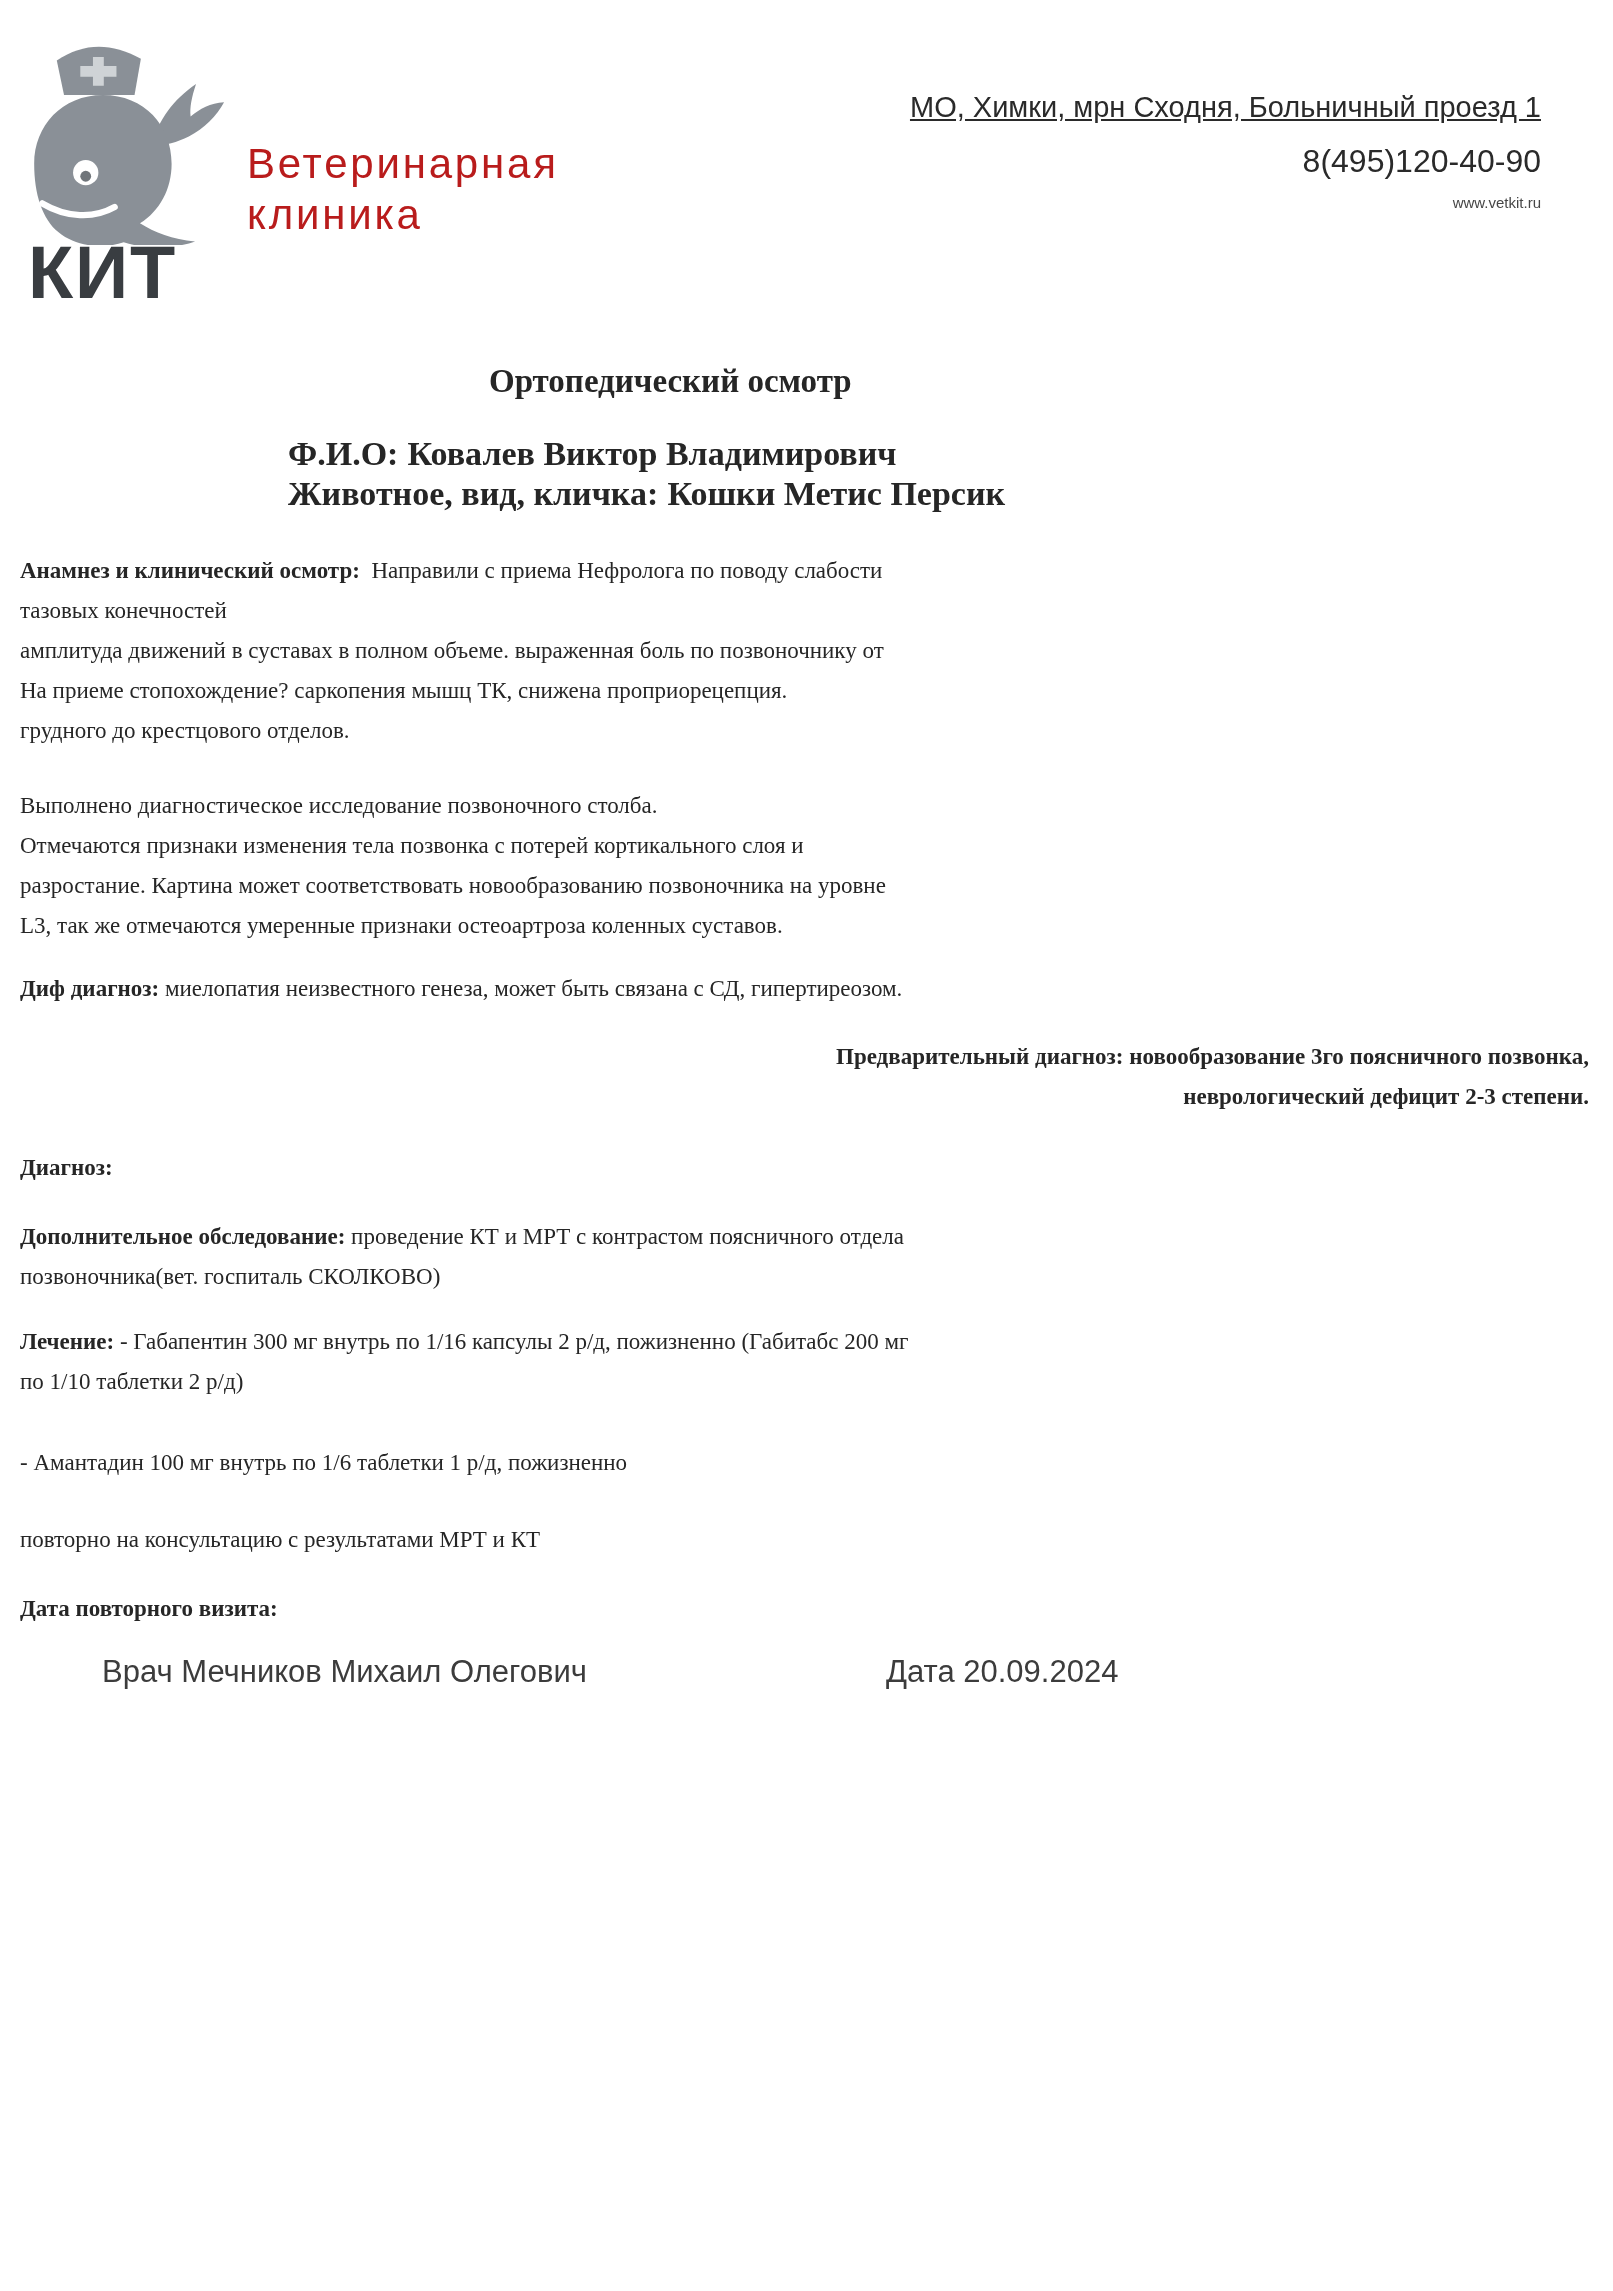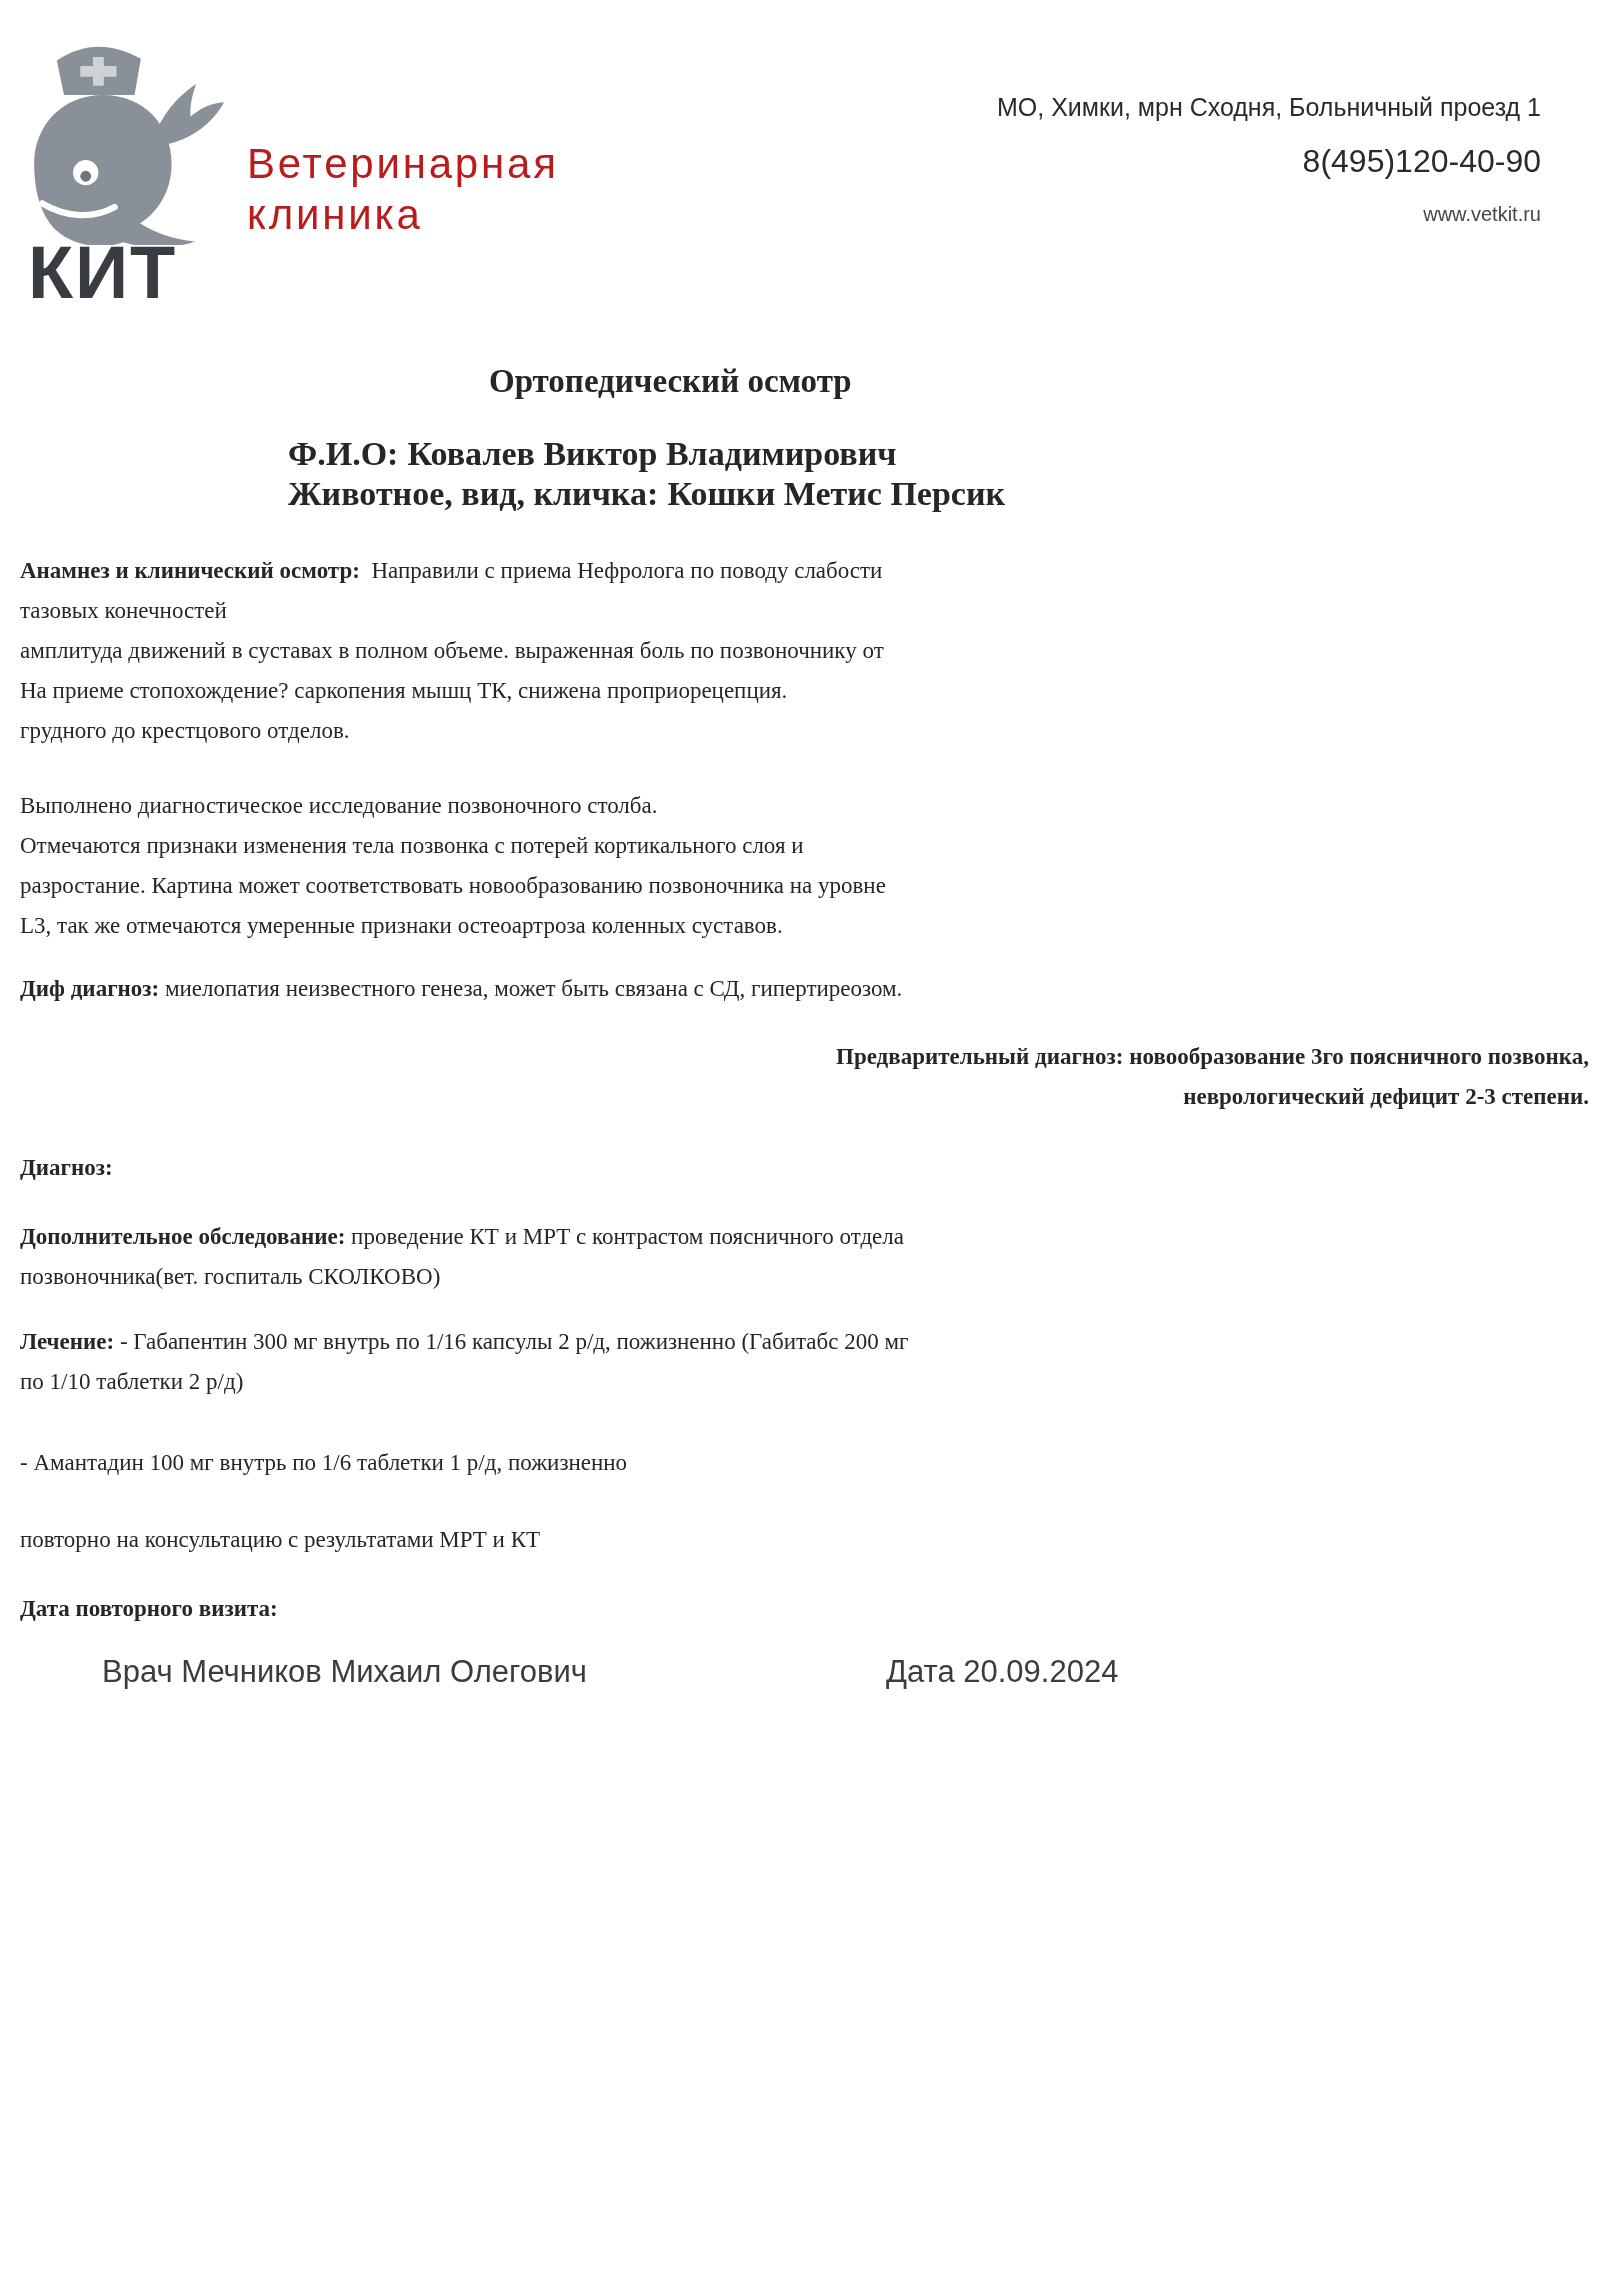--- a/index.html
+++ b/index.html
@@ -24,23 +24,23 @@
     font-family:"Liberation Sans", sans-serif;
     font-weight:700;font-size:74px;line-height:74px;letter-spacing:1.8px;
     color:#393d41;
   }
   .contact{
     position:absolute;top:89px;right:72px;
     display:flex;flex-direction:column;align-items:flex-end;
     font-family:"Liberation Sans", sans-serif;
     color:#2a2a2a;
   }
-  .contact .addr{font-size:25px;line-height:37px;}
+  .contact .addr{font-size:29px;line-height:37px;text-decoration:underline;}
   .contact .phone{font-size:32px;line-height:39px;margin-top:15.7px;}
-  .contact .site{font-size:20px;line-height:24px;margin-top:21px;color:#464646;}
+  .contact .site{font-size:15px;line-height:24px;margin-top:10px;color:#464646;}
   
   .doc-title{
     position:absolute;left:489px;top:363px;
     font-size:33px;font-weight:700;white-space:pre;
   }
   .patient{
     position:absolute;left:288px;top:434px;
     font-size:34px;font-weight:700;line-height:40px;
   }
   .patient .line{white-space:pre;}

